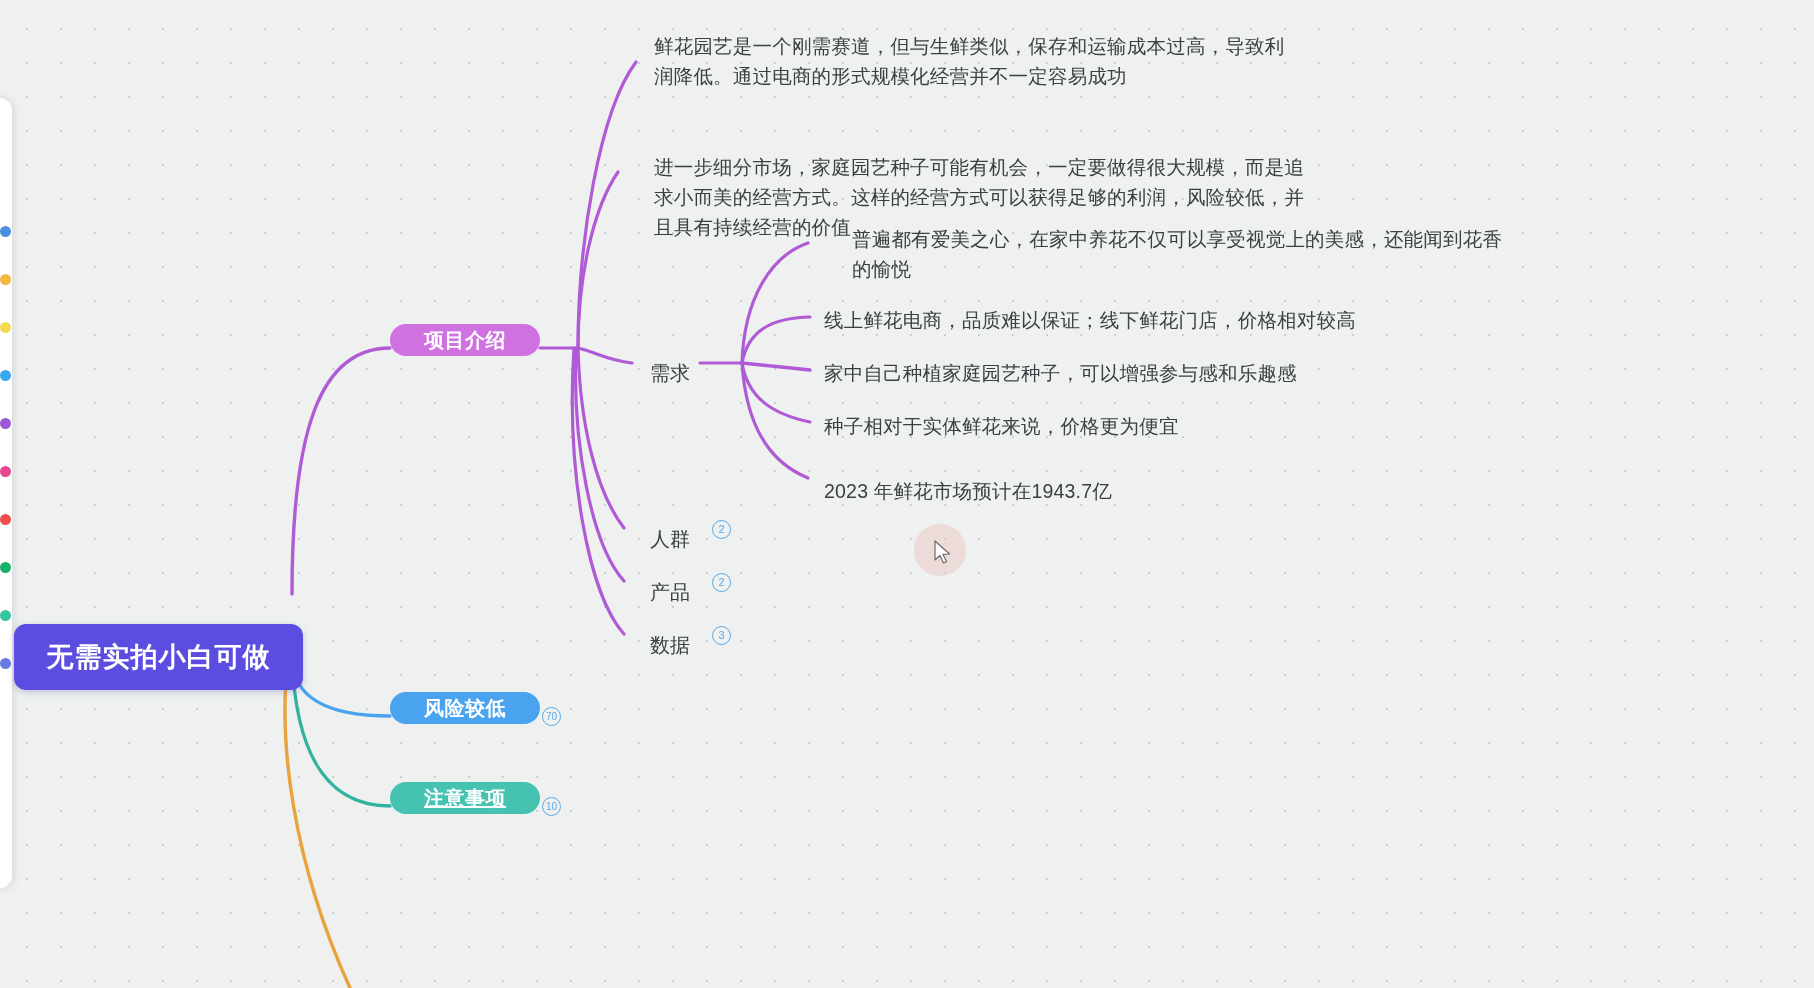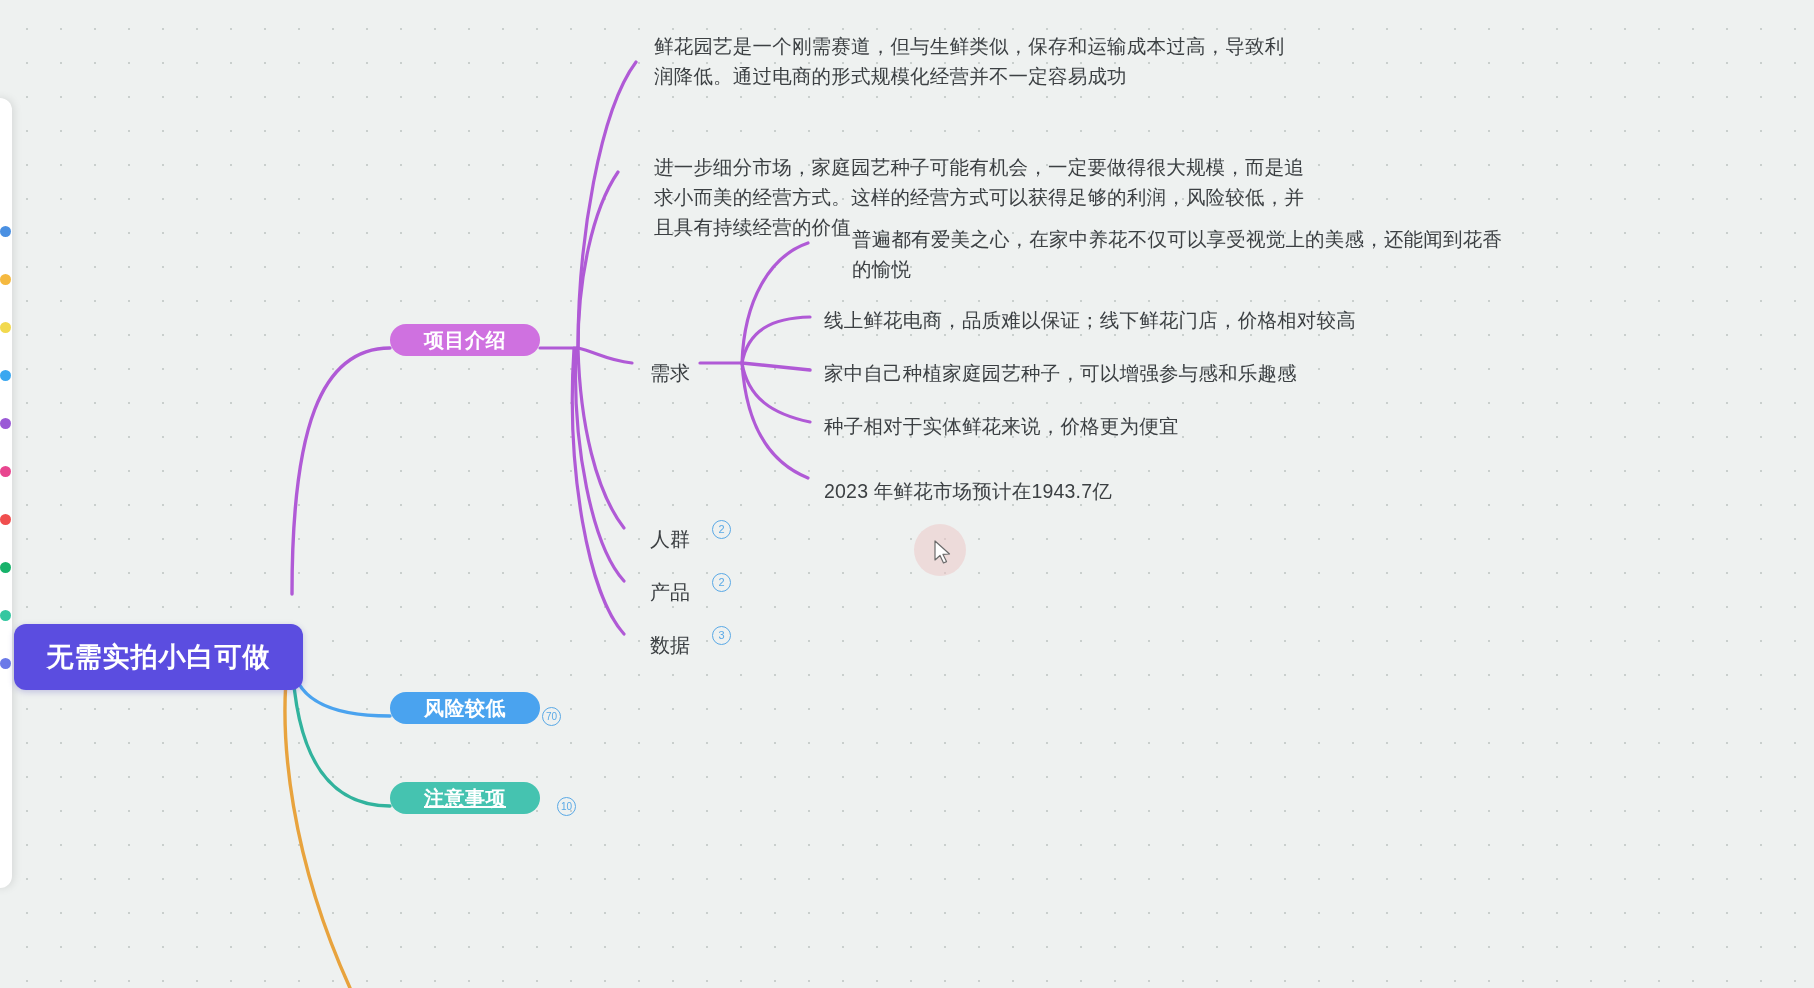--- a/index.html
+++ b/index.html
@@ -194,21 +194,21 @@
   </div>
 
   <div class="node node-root">无需实拍小白可做</div>
 
   <div class="node node-l1 node-intro">项目介绍</div>
 
   <div class="node node-l1 node-flow">风险较低</div>
   <div class="badge wide" style="left:542px; top:707px;">70</div>
 
   <div class="node node-l1 node-note">注意事项</div>
-  <div class="badge wide" style="left:557px; top:797px;">10</div>
+  <div class="badge wide" style="left:542px; top:797px;">10</div>
 
   <div class="leaf" style="left:654px; top:33px; width:640px;font-family:Liberation Mono, monospace;">鲜花园艺是一个刚需赛道，但与生鲜类似，保存和运输成本过高，导致利润降低。通过电商的形式规模化经营并不一定容易成功</div>
 
   <div class="leaf" style="left:654px; top:112px; width:660px;margin-top:40px;">进一步细分市场，家庭园艺种子可能有机会，一定要做得很大规模，而是追求小而美的经营方式。这样的经营方式可以获得足够的利润，风险较低，并且具有持续经营的价值</div>
 
   <div class="node-plain" style="left:650px; top:352px;">需求</div>
 
   <div class="leaf" style="left:824px; top:224px; width:658px;margin-left:28px;">普遍都有爱美之心，在家中养花不仅可以享受视觉上的美感，还能闻到花香的愉悦</div>
 
   <div class="leaf" style="left:824px; top:358px; width:700px;">家中自己种植家庭园艺种子，可以增强参与感和乐趣感</div>

